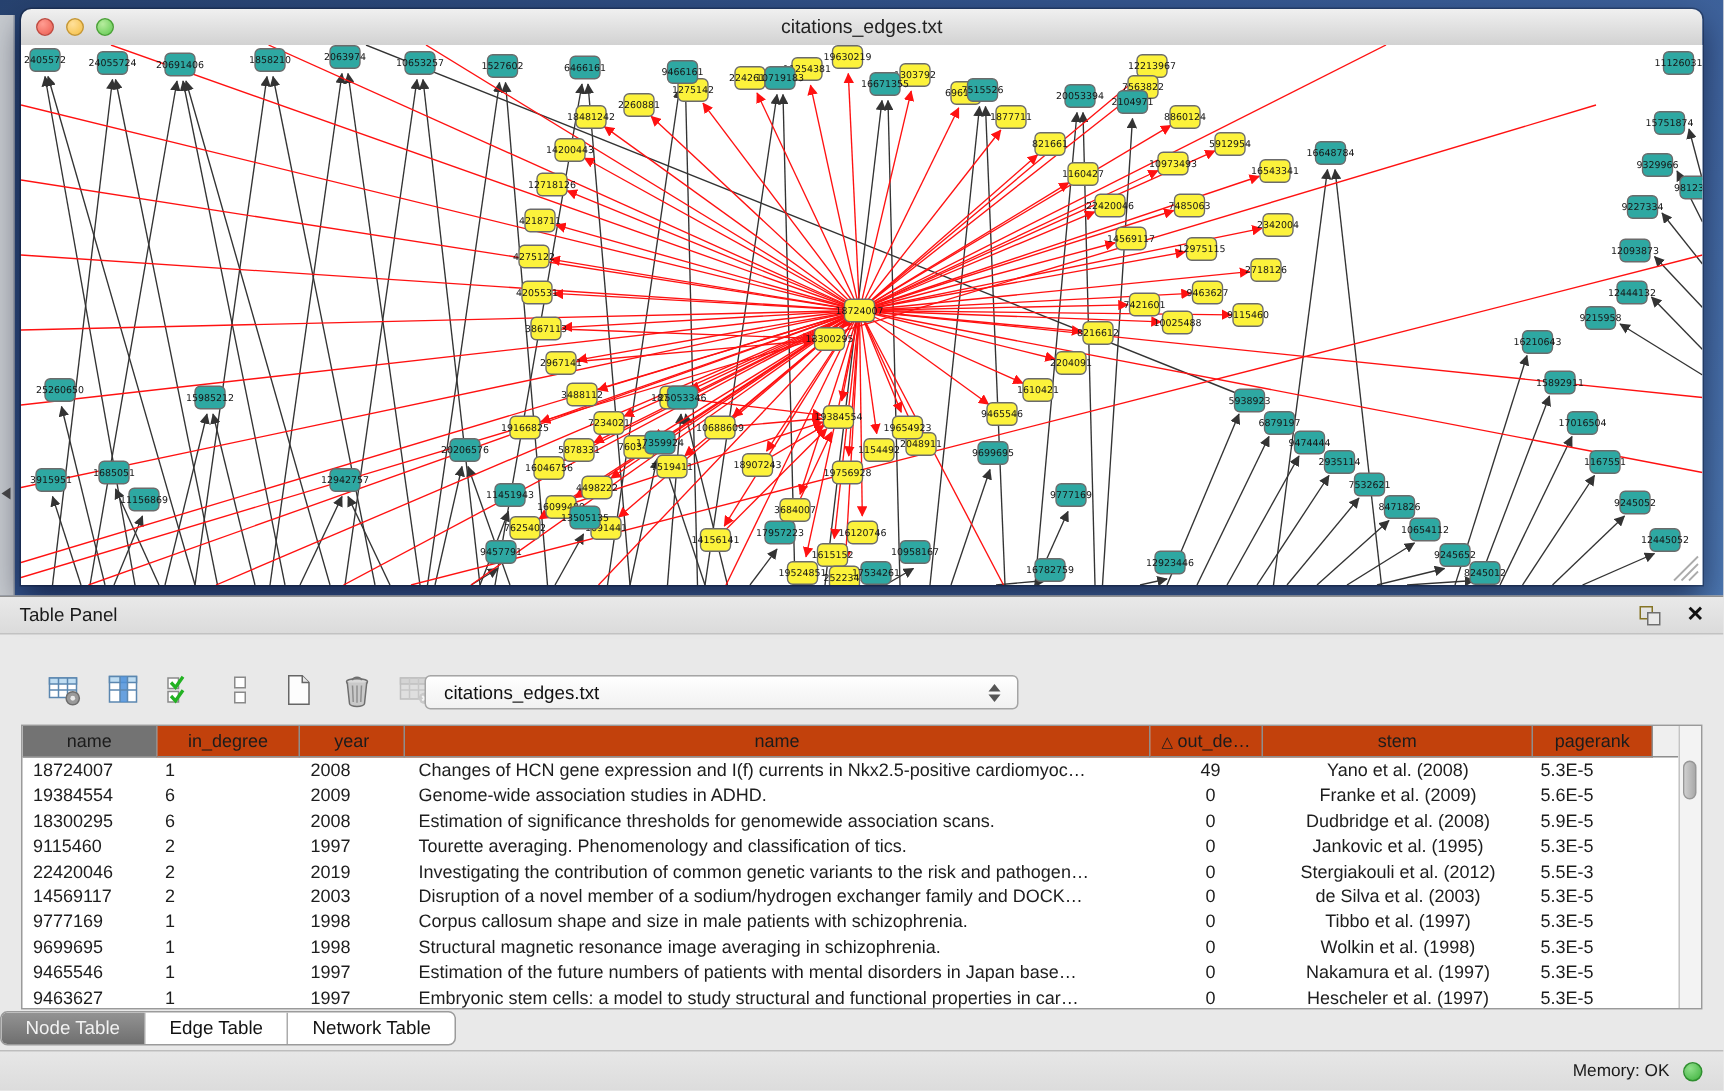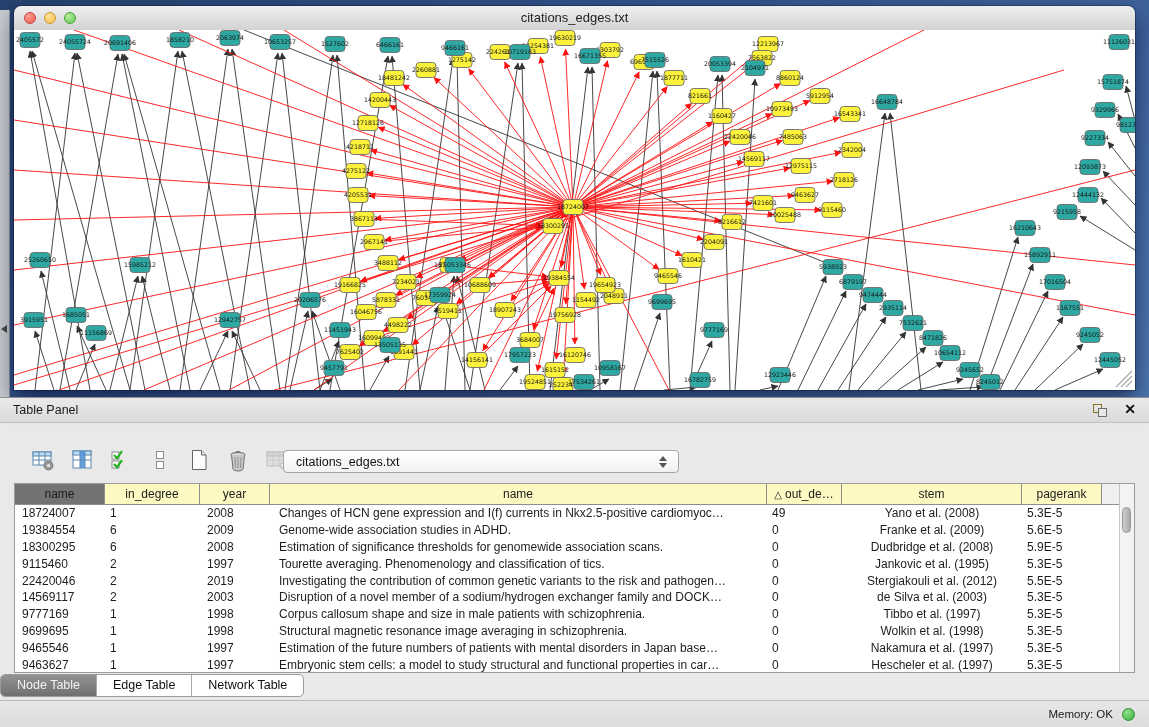--- a/index.html
+++ b/index.html
@@ -37,32 +37,32 @@
     background:linear-gradient(#FFFFFF,#F1F1F1);box-sizing:border-box;display:flex;align-items:center;}
   .dropdown .val{flex:1;padding-left:12px;font-size:12.5px;color:#111;}
   .dropdown .steppers{width:22px;display:flex;flex-direction:column;align-items:center;gap:2px;padding-right:4px;}
   .tri-up{width:0;height:0;border-left:4px solid transparent;border-right:4px solid transparent;border-bottom:5px solid #555;}
   .tri-dn{width:0;height:0;border-left:4px solid transparent;border-right:4px solid transparent;border-top:5px solid #555;}
   
   .tablebox{position:absolute;left:14px;top:483px;width:1121px;height:190px;border:1px solid #9A9A9A;
     background:#fff;box-sizing:border-box;display:flex;}
   .gridwrap{width:1105px;overflow:hidden;}
   .hrow,.trow{display:grid;grid-template-columns:90px 95px 70px 497px 75px 180px 80px 1fr;}
-  .hcell{height:21px;line-height:20px;font-size:12px;color:#1c1c1c;text-align:center;background:#fef9c3;
+  .hcell{height:21px;line-height:20px;font-size:12px;color:#1c1c1c;text-align:center;background:#c2410c;
     border-right:1px solid #8E8E8E;border-bottom:1px solid #8E8E8E;box-sizing:border-box;overflow:hidden;white-space:nowrap;}
   .hcell.first{background:#737373;}
   .hcell.filler{background:#EFEFEF;border-right:none;}
   .sort-glyph{font-size:10px;margin-right:3px;}
   .trow{height:16.9px;}
   .tcell{font-size:12px;color:#1d1d1d;line-height:16.9px;white-space:nowrap;overflow:hidden;box-sizing:border-box;}
   .trow .tcell:nth-child(1){padding-left:7px;}
   .trow .tcell:nth-child(2){padding-left:5px;}
   .trow .tcell:nth-child(3){padding-left:7px;}
   .trow .tcell:nth-child(4){padding-left:9px;}
-  .trow .tcell:nth-child(5){padding-left:5px;}
+  .trow .tcell:nth-child(5){padding-left:5px;text-align:center;}
   .trow .tcell:nth-child(6){text-align:center;}
   .trow .tcell:nth-child(7){padding-left:5px;}
   .vscroll{width:14px;border-left:1px solid #C4C4C4;background:#F3F3F3;position:relative;}
   .vthumb{position:absolute;left:2px;top:23px;width:9px;height:26px;border-radius:5px;
     background:linear-gradient(90deg,#CFCFCF,#A9A9A9);border:1px solid #979797;box-sizing:border-box;}
   
   .tabsrow{position:absolute;left:0;top:674px;width:1149px;display:flex;justify-content:flex-start;}
   .seg{display:flex;border:1px solid #9B9B9B;border-radius:5px;overflow:hidden;background:#fff;height:21px;}
   .seg .tab{padding:0 16px;line-height:21px;font-size:12.5px;color:#111;border-left:1px solid #ABABAB;}
   .seg .tab:first-child{border-left:none;}
@@ -902,21 +902,21 @@
         <div class="tcell">5.3E-5</div>
         <div class="tcell"></div>
       </div>
       <div class="trow">
         <div class="tcell">22420046</div>
         <div class="tcell">2</div>
         <div class="tcell">2019</div>
         <div class="tcell">Investigating the contribution of common genetic variants to the risk and pathogen…</div>
         <div class="tcell">0</div>
         <div class="tcell">Stergiakouli et al. (2012)</div>
-        <div class="tcell">5.5E-5</div>
+        <div class="tcell">5.5E-3</div>
         <div class="tcell"></div>
       </div>
       <div class="trow">
         <div class="tcell">14569117</div>
         <div class="tcell">2</div>
         <div class="tcell">2003</div>
         <div class="tcell">Disruption of a novel member of a sodium/hydrogen exchanger family and DOCK…</div>
         <div class="tcell">0</div>
         <div class="tcell">de Silva et al. (2003)</div>
         <div class="tcell">5.3E-5</div>

